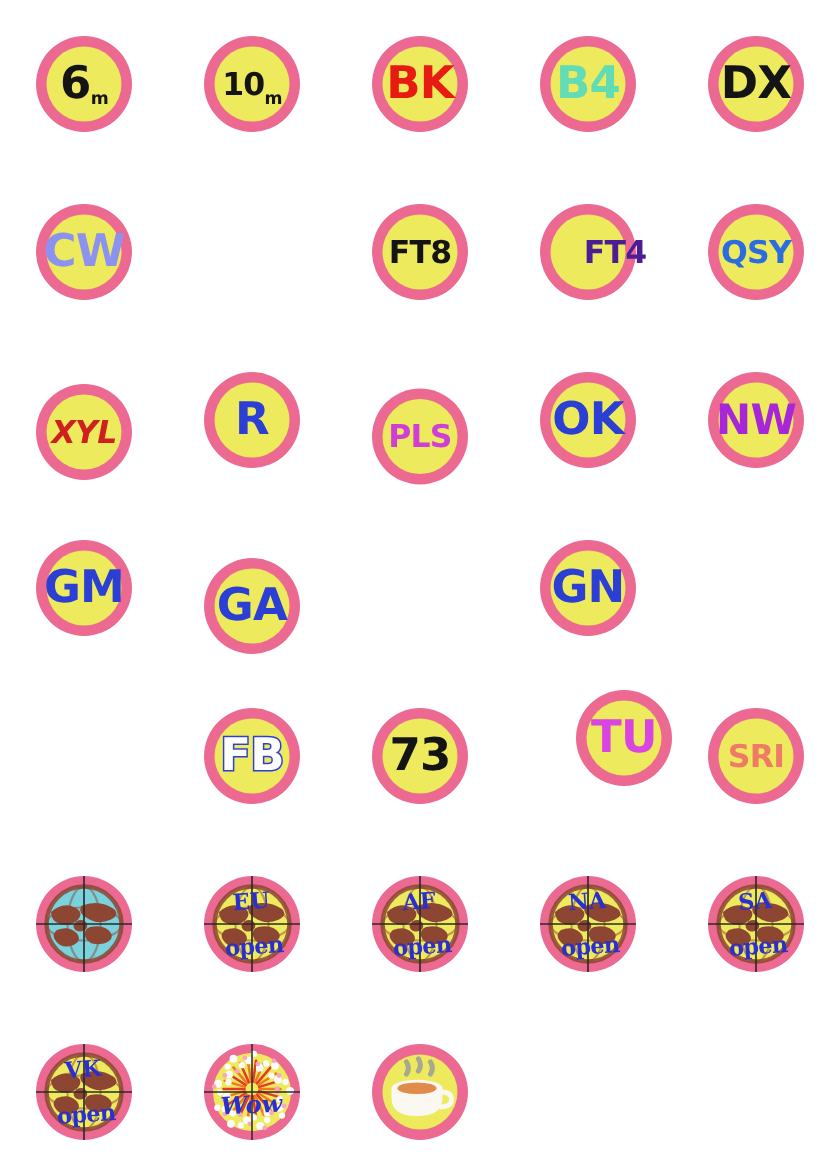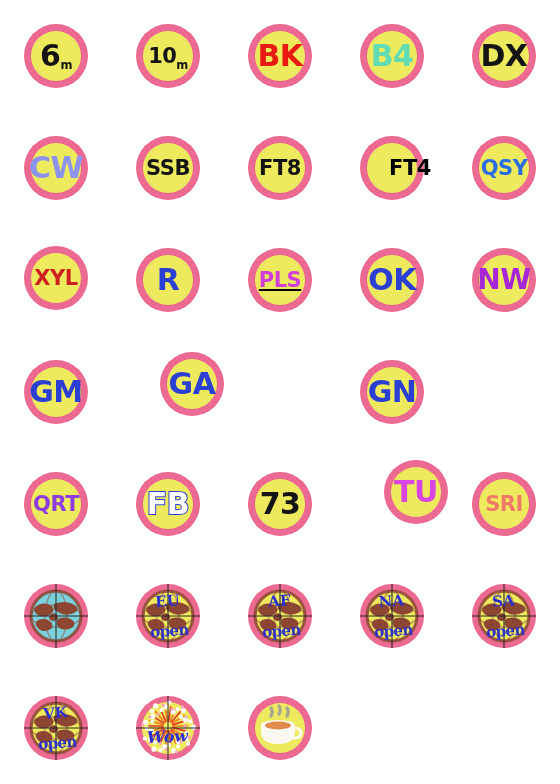--- a/index.html
+++ b/index.html
@@ -145,83 +145,73 @@
     <div class="sticker" style="left: 448px; top: 0px;">
       <div class="badge">
         <span class="label sz-1" style="color: rgb(20, 20, 20);">DX</span>
       </div>
     </div>
     <div class="sticker" style="left: 0px; top: 112px;">
       <div class="badge">
         <span class="label sz-1" style="color: rgb(140, 147, 239);">CW</span>
       </div>
     </div>
-    <div class="sticker" style="left: 112px; top: 112px;">
-      <div class="badge">
-        <span class="label sz-2" style="color: rgb(20, 20, 20);">SSB</span>
-      </div>
-    </div>
     <div class="sticker" style="left: 224px; top: 112px;">
       <div class="badge">
         <span class="label sz-2" style="color: rgb(20, 20, 20);">FT8</span>
       </div>
     </div>
     <div class="sticker" style="left: 336px; top: 112px;">
       <div class="badge">
-        <span class="label sz-2" style="color: #000000; margin-left: 36px;">FT4</span>
+        <span class="label sz-2" style="color: #4c1d95; margin-left: 36px;">FT4</span>
       </div>
     </div>
     <div class="sticker" style="left: 448px; top: 112px;">
       <div class="badge">
         <span class="label sz-2" style="color: rgb(43, 108, 224);">QSY</span>
       </div>
     </div>
-    <div class="sticker" style="left: 0px; top: 222px;">
+    <div class="sticker" style="left: 0px; top: 232px; font-style: italic;">
       <div class="badge">
         <span class="label sz-2" style="color: rgb(207, 32, 32);">XYL</span>
       </div>
     </div>
     <div class="sticker" style="left: 112px; top: 224px;">
       <div class="badge">
         <span class="label sz-1" style="color: rgb(43, 63, 212);">R</span>
       </div>
     </div>
-    <div class="sticker" style="left: 224px; top: 224px; text-decoration: underline;">
+    <div class="sticker" style="left: 224px; top: 235px;">
       <div class="badge">
         <span class="label sz-2" style="color: rgb(207, 63, 216);">PLS</span>
       </div>
     </div>
     <div class="sticker" style="left: 336px; top: 224px;">
       <div class="badge">
         <span class="label sz-1" style="color: rgb(43, 63, 212);">OK</span>
       </div>
     </div>
     <div class="sticker" style="left: 448px; top: 224px;">
       <div class="badge">
         <span class="label sz-2s" style="color: rgb(167, 38, 216);">NW</span>
       </div>
     </div>
     <div class="sticker" style="left: 0px; top: 336px;">
       <div class="badge">
         <span class="label sz-1" style="color: rgb(43, 63, 212);">GM</span>
       </div>
     </div>
-    <div class="sticker" style="left: 112px; top: 328px; justify-content: flex-end;">
+    <div class="sticker" style="left: 112px; top: 348px;">
       <div class="badge">
         <span class="label sz-1" style="color: rgb(43, 63, 212);">GA</span>
       </div>
     </div>
     <div class="sticker" style="left: 336px; top: 336px;">
       <div class="badge">
         <span class="label sz-1" style="color: rgb(43, 63, 212);">GN</span>
-      </div>
-    </div>
-    <div class="sticker" style="left: 0px; top: 448px;">
-      <div class="badge">
-        <span class="label sz-2" style="color: rgb(140, 60, 224);">QRT</span>
       </div>
     </div>
     <div class="sticker" style="left: 112px; top: 448px;">
       <div class="badge">
         <span class="label sz-1 outline">FB</span>
       </div>
     </div>
     <div class="sticker" style="left: 224px; top: 448px;">
       <div class="badge">
         <span class="label sz-1" style="color: rgb(20, 20, 20);">73</span>

